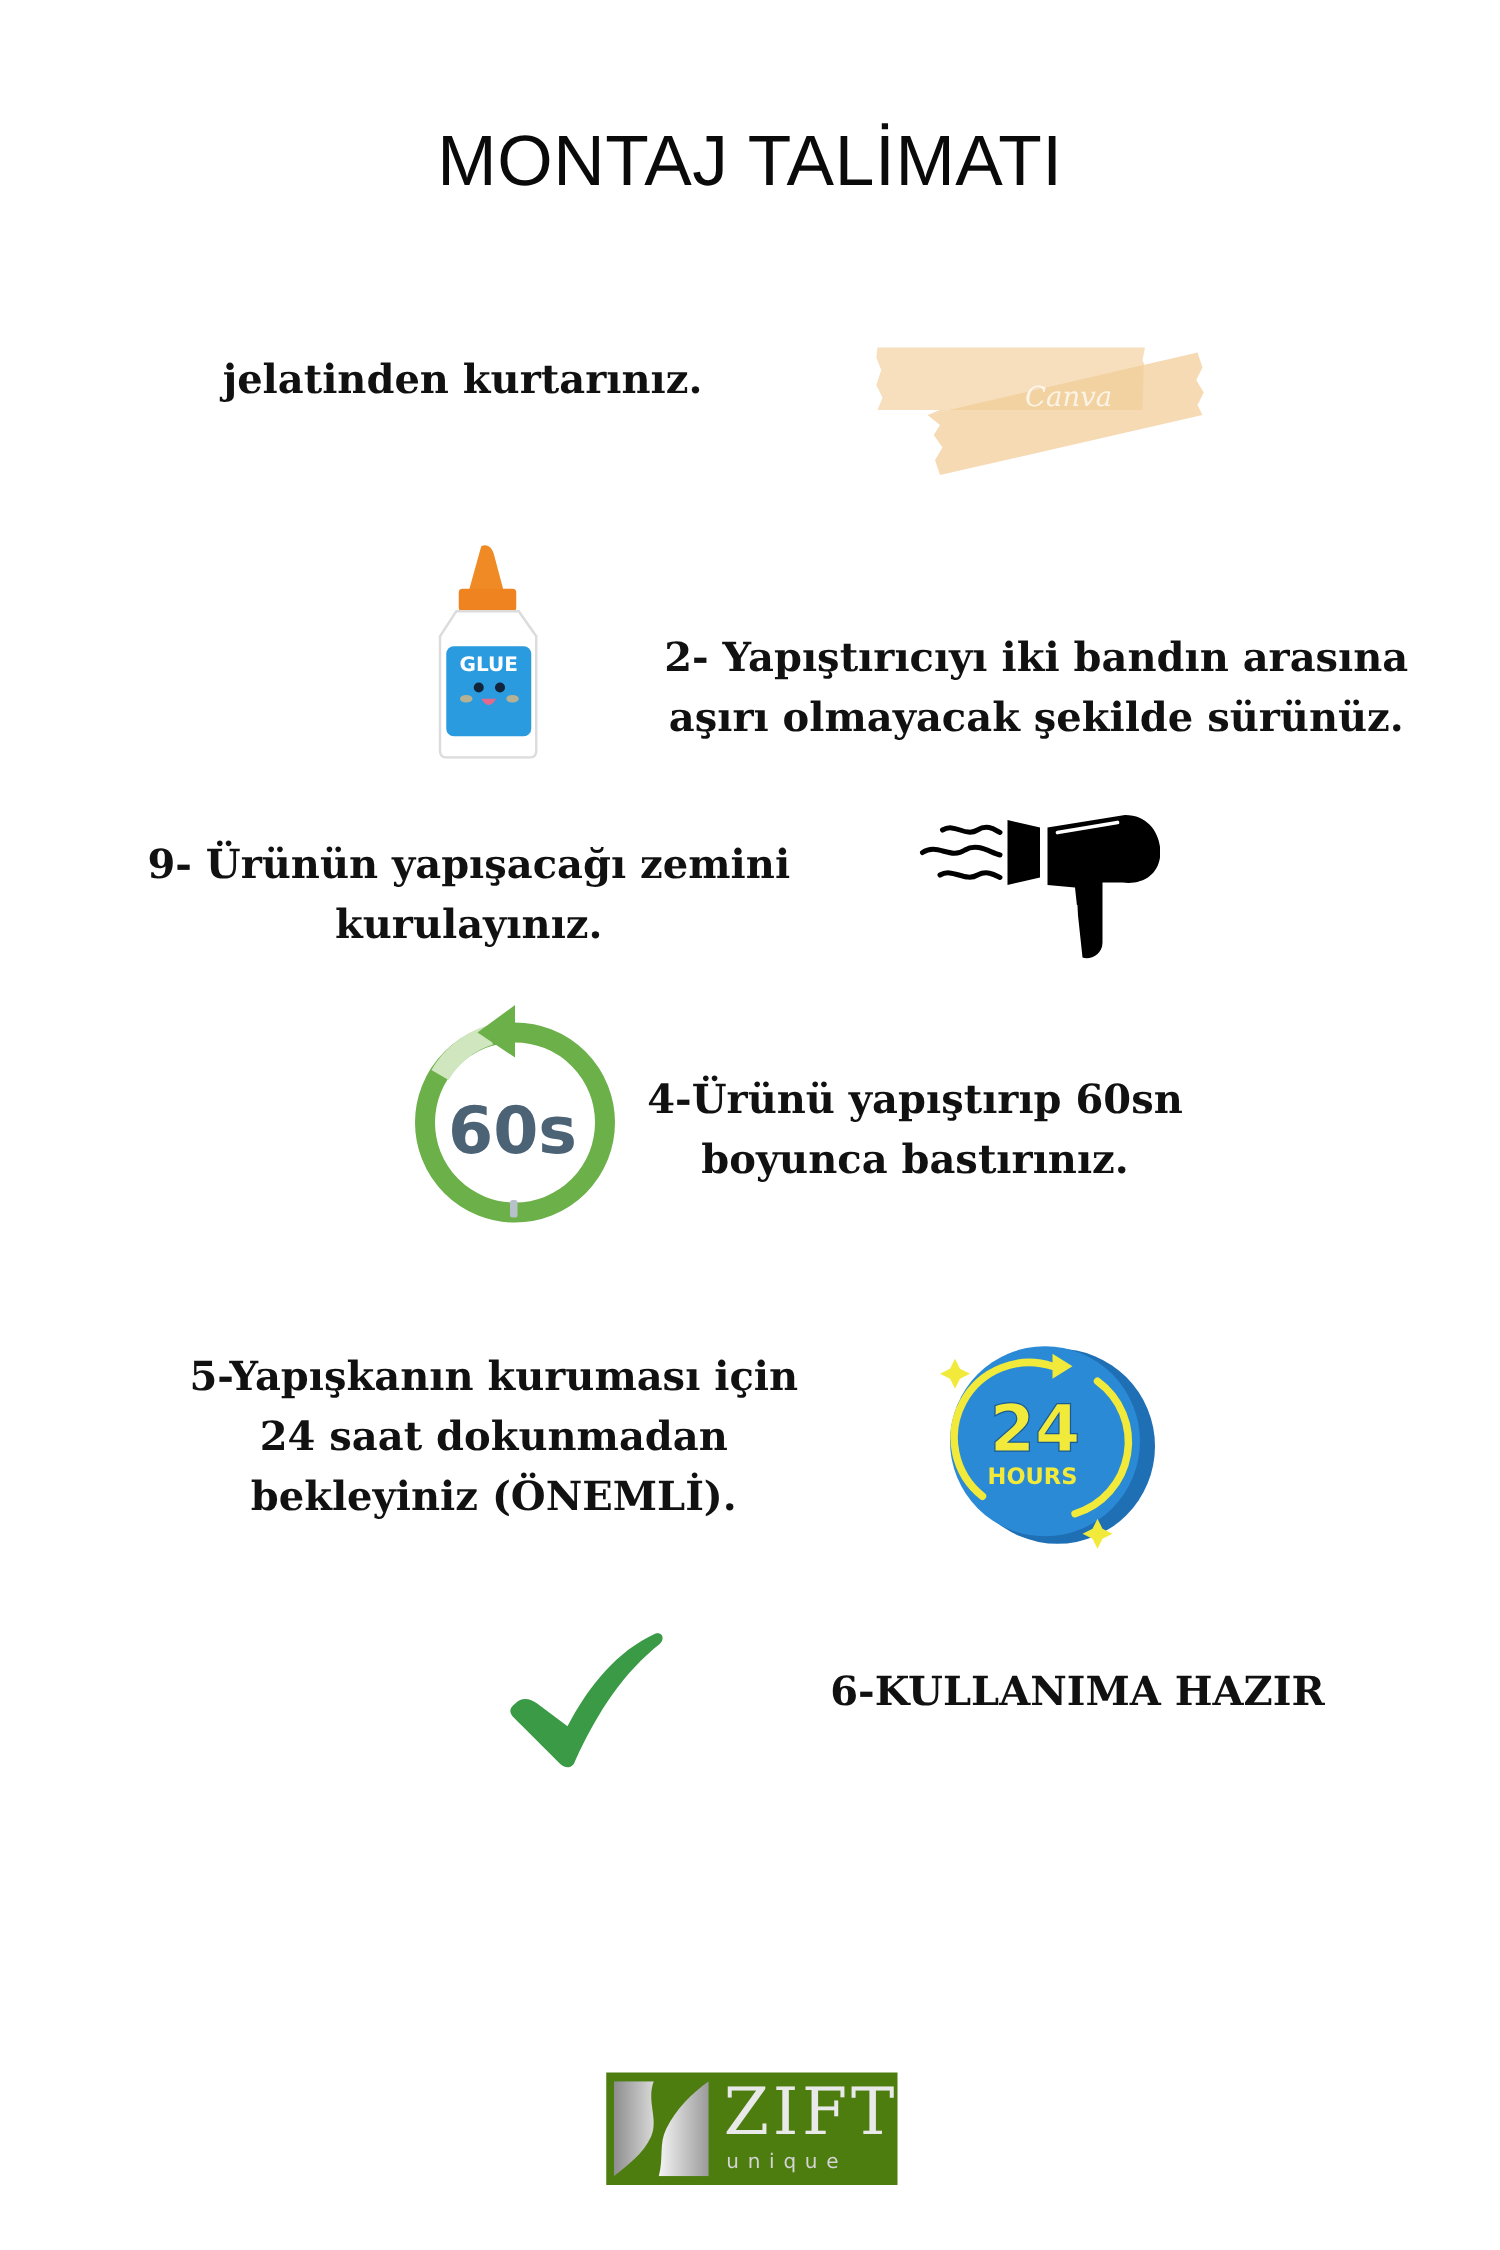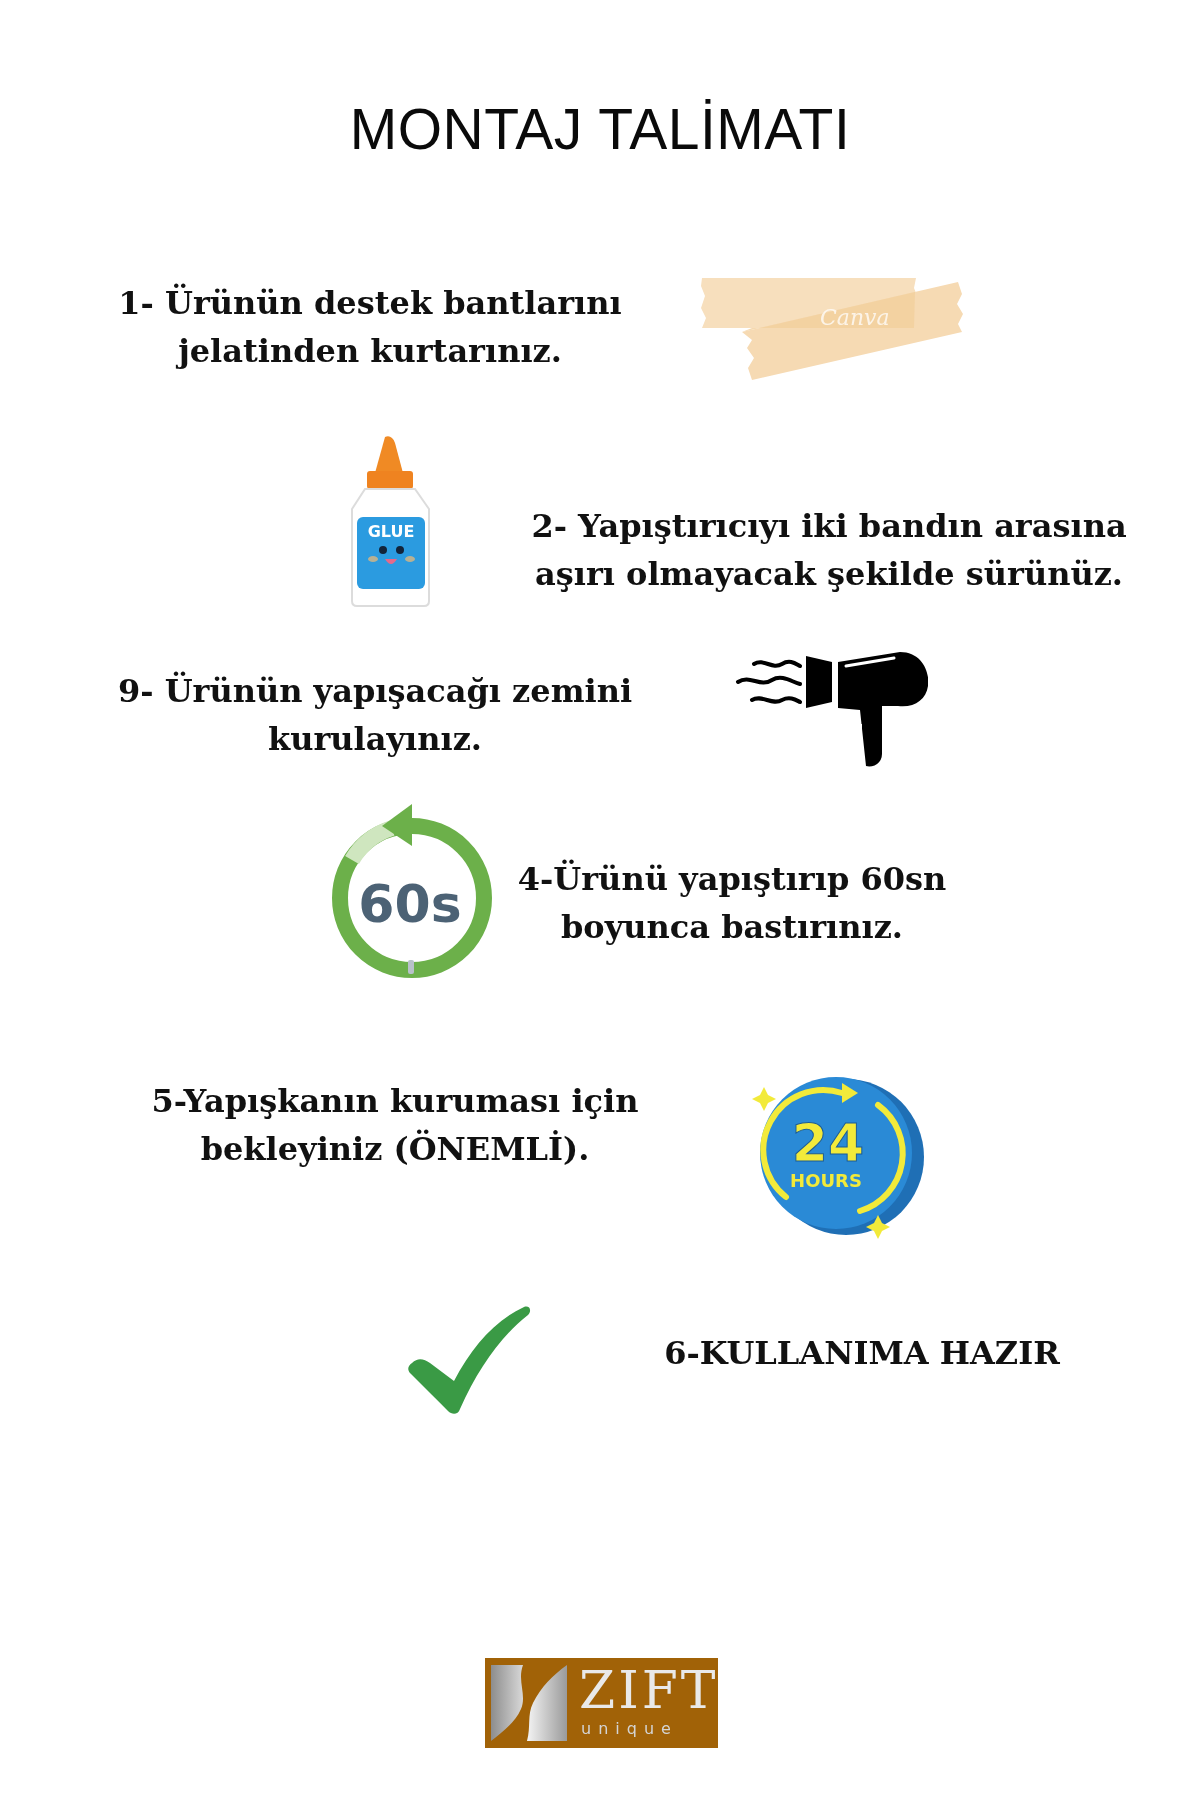--- a/index.html
+++ b/index.html
@@ -37,21 +37,21 @@
       color: #111111;
       white-space: nowrap;
     }
     .step-text span { display: block; }
     .illus { position: absolute; }
     .illus svg { display: block; width: 100%; height: 100%; }
     .logo {
       position: absolute;
       left: 485px; top: 1658px;
       width: 233px; height: 90px;
-      background: #a16207;
+      background: #4d7c0f;
     }
     .logo-mark {
       position: absolute;
       left: 6px; top: 7px;
       width: 76px; height: 76px;
     }
     .logo-word {
       position: absolute;
       left: 94px; top: 2px;
       font-family: "DejaVu Serif", serif;
@@ -69,21 +69,20 @@
       letter-spacing: 7px;
       line-height: 22px;
     }
   </style>
 </head>
 <body>
 
 <h1 class="title">MONTAJ TALİMATI</h1>
 
 <div class="step-text" style="left:90px; top:279px; width:560px;">
-  <span>1- Ürünün destek bantlarını</span>
   <span>jelatinden kurtarınız.</span>
 </div>
 <div class="illus" style="left:700px; top:270px; width:275px; height:110px;">
   <svg viewBox="0 0 275 110">
     <path d="M2,8 L216,8 L214,18 L218,28 L213,40 L217,50 L214,58 L2,58 L6,48 L1,38 L5,26 L1,16 Z" fill="#f7dfbd"></path>
     <path d="M42,62 L258,12 L262,24 L257,34 L263,44 L258,54 L262,62 L52,110 L48,98 L54,88 L47,78 L52,70 Z" fill="#f6dab3"></path>
     <path d="M42,62 L215,22 L214,58 L52,58 Z" fill="#f2cf9c" opacity="0.8"></path>
     <text x="120" y="55" font-family="DejaVu Serif, serif" font-style="italic" font-size="22" fill="#ffffff" opacity="0.75">Canva</text>
   </svg>
 </div>
@@ -134,20 +133,21 @@
     <rect x="78" y="160" width="6" height="14" rx="2" fill="#b8c1c9"></rect>
   </svg>
 </div>
 <div class="step-text" style="left:502px; top:855px; width:460px;">
   <span>4-Ürünü yapıştırıp 60sn</span>
   <span>boyunca bastırınız.</span>
 </div>
 
 <div class="step-text" style="left:120px; top:1077px; width:550px;">
   <span>5-Yapışkanın kuruması için</span>
+  <span>24 saat dokunmadan</span>
   <span>bekleyiniz (ÖNEMLİ).</span>
 </div>
 <div class="illus" style="left:750px; top:1065px; width:180px; height:180px;">
   <svg viewBox="0 0 180 180">
     <circle cx="96" cy="92" r="78" fill="#1f6fb5"></circle>
     <circle cx="86" cy="88" r="76" fill="#2a8ad6"></circle>
     <path d="M36,132 A60,60 0 0 1 92,28" fill="none" stroke="#f2ea3a" stroke-width="6" stroke-linecap="round"></path>
     <path d="M128,40 A60,60 0 0 1 110,146" fill="none" stroke="#f2ea3a" stroke-width="6" stroke-linecap="round"></path>
     <path d="M92,18 L108,28 L92,38 Z" fill="#f2ea3a"></path>
     <text x="78" y="96" text-anchor="middle" font-family="DejaVu Sans, sans-serif" font-weight="700" font-size="52" fill="#f2ea3a" stroke="#1a5b96" stroke-width="1">24</text>

